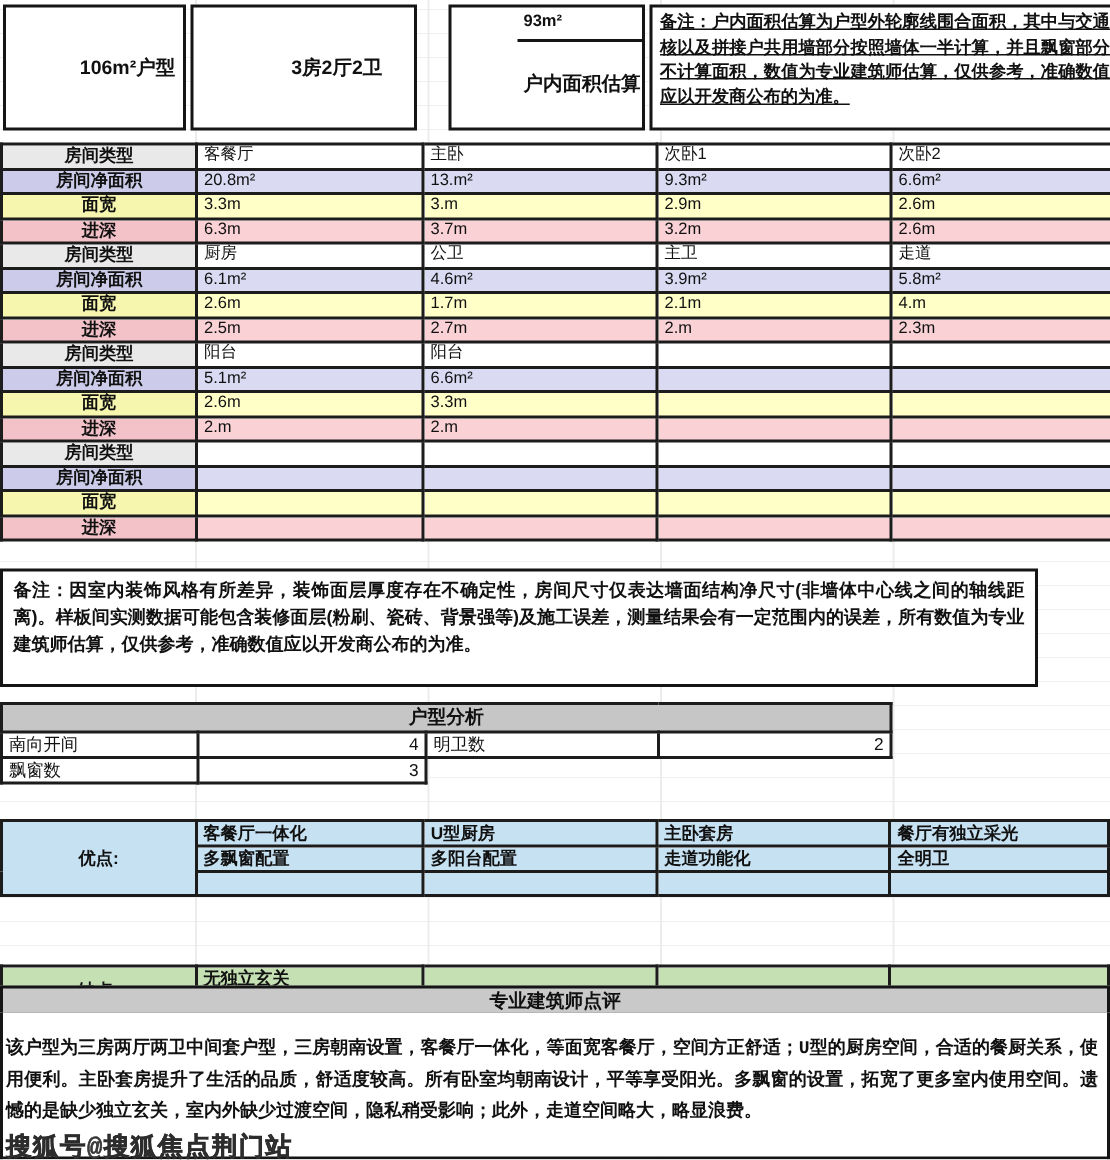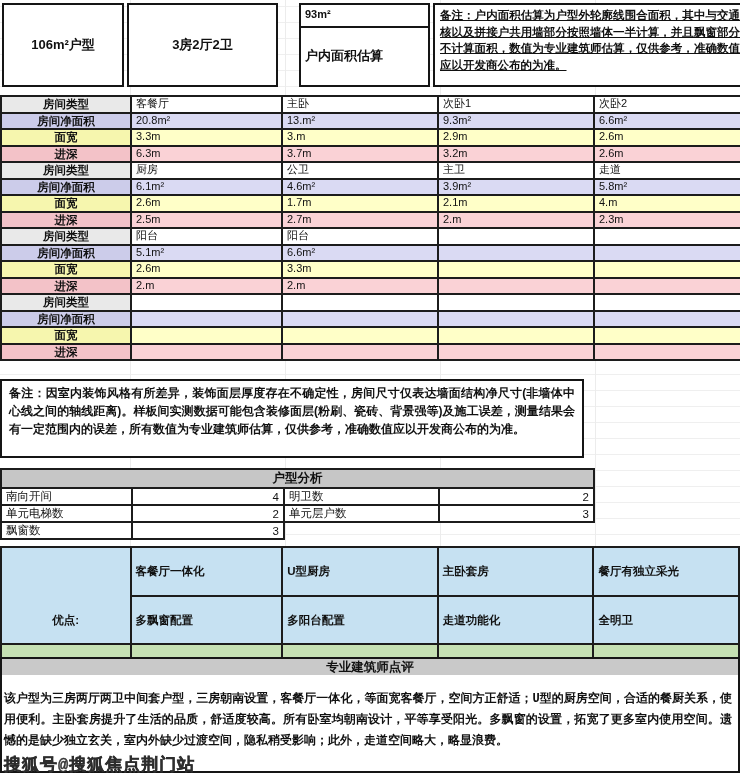--- a/index.html
+++ b/index.html
@@ -13,51 +13,51 @@
     position:relative;width:740px;height:773px;overflow:hidden;
     background-color:#fff;
     background-image:
       linear-gradient(90deg,#ececec 1px,transparent 1px),
       linear-gradient(#efefef 1px,transparent 1px);
     background-size:155px 100%,740px 16px;
     background-position:130px 0,0 6px;
   }
   
   .top{position:absolute;left:0;top:3px;width:740px;height:84px;}
-  .tbox{position:absolute;top:0;height:84px;border:2.5px solid #151515;background:#fff;box-sizing:border-box;}
+  .tbox{position:absolute;top:0;height:84px;border:2.5px solid #151515;background:#fff;box-sizing:border-box;padding-left:44px;}
   .b1{left:2px;width:122px;display:flex;align-items:center;justify-content:center;font-weight:bold;font-size:13px;}
   .b2{left:127px;width:151px;display:flex;align-items:center;justify-content:center;font-weight:bold;font-size:13px;}
   .b3{left:299px;width:131px;}
   .b3-top{height:23px;border-bottom:2px solid #151515;font-size:11px;font-weight:600;padding:3px 4px 0 4px;box-sizing:border-box;}
   .b3-bot{height:56px;display:flex;align-items:center;font-weight:bold;font-size:13px;padding-left:4px;}
   .b4{left:433px;width:314px;font-size:11.5px;font-weight:600;line-height:1.45;padding:2px 5px;text-align:justify;text-decoration:underline;}
   
   table{border-collapse:collapse;table-layout:fixed;}
   .room-table{position:absolute;left:0;top:95px;width:740px;}
   .room-table td{border:2px solid #1c1c1c;height:14.5px;font-size:11px;line-height:1.05;padding:0 4px;overflow:hidden;white-space:nowrap;background:#fff;}
   .room-table .ttl{background:#c6c6c6;text-align:center;font-weight:bold;font-size:12.5px;}
   .room-table .ttl .sm{font-size:9.5px;}
   .room-table .lbl{text-align:center;font-weight:bold;font-size:11.5px;padding:0 1px;margin-left:25px;}
   .r-type td{background:#ffffff;}  .r-type .lbl{background:#e9e9e9;}
   .r-area td{background:#dadaf3;}  .r-area .lbl{background:#ccccea;}
   .r-width td{background:#ffffc8;} .r-width .lbl{background:#f6f6ae;}
   .r-depth td{background:#fad2d6;} .r-depth .lbl{background:#f3c2c8;}
   
-  .note2{position:absolute;left:0;top:379px;width:584px;box-sizing:border-box;border:2.5px solid #151515;background:#fff;
+  .note2{position:absolute;left:0;top:379px;width:692px;box-sizing:border-box;border:2.5px solid #151515;background:#fff;
          font-size:12px;font-weight:600;line-height:1.5;padding:3px 7px 4px 7px;text-align:justify;min-height:79px;}
   
   .an-table{position:absolute;left:0;top:468px;width:593px;}
   .an-table td{border:2px solid #1c1c1c;height:13.5px;font-size:11.5px;padding:0 4px;background:#fff;white-space:nowrap;overflow:hidden;}
   .an-table .an-ttl{background:#c6c6c6;text-align:center;font-weight:bold;font-size:12.5px;}
   .an-table .an-val{text-align:right;}
   .an-table .ghost{border:none;background:transparent;}
   
   .pros{position:absolute;left:0;top:546px;width:740px;border:2.5px solid #151515;}
   .cons{position:absolute;left:0;top:643px;width:740px;border:2.5px solid #151515;}
-  .pros td,.cons td{border:2px solid #1c1c1c;height:14px;font-size:11.5px;font-weight:600;padding:16px 4px;white-space:nowrap;overflow:hidden;}
+  .pros td,.cons td{border:2px solid #1c1c1c;height:14px;font-size:11.5px;font-weight:600;padding:0 4px;white-space:nowrap;overflow:hidden;}
   .pros td{background:#c6e1f2;}
   .cons td{background:#c5e0b3;}
   .sec-lbl{text-align:center;font-weight:bold;font-size:12.5px;}
   
   .rv-hd{position:absolute;left:0;top:657px;width:740px;height:20px;box-sizing:border-box;border:2.5px solid #151515;background:#c9c9c9;
          display:flex;align-items:center;justify-content:center;font-weight:bold;font-size:12.5px;}
   .rv-bd{position:absolute;left:0;top:675px;width:740px;height:98px;box-sizing:border-box;border:2.5px solid #151515;border-top:none;background:#fff;
          padding:14px 6px 0 2px;font-family:Liberation Mono, monospace;}
   .rv-bd p{margin:0;font-size:12px;font-weight:600;line-height:1.75;text-align:justify;}
   .wm{margin-top:1px;font-size:17px;font-weight:bold;letter-spacing:1px;color:#3a3a3a;-webkit-text-stroke:0.4px #2c2c2c;}
@@ -218,26 +218,20 @@
         <tr>
       <td class="an-ttl" colspan="4">户型分析</td>
     </tr>
     <tr>
       <td class="an-lbl">南向开间</td>
       <td class="an-val">4</td>
       <td class="an-lbl">明卫数</td>
       <td class="an-val">2</td>
     </tr>
     <tr>
-      <td class="an-lbl">单元电梯数</td>
-      <td class="an-val">2</td>
-      <td class="an-lbl">单元层户数</td>
-      <td class="an-val">3</td>
-    </tr>
-    <tr>
       <td class="an-lbl">飘窗数</td>
       <td class="an-val">3</td>
       <td class="ghost"></td>
       <td class="ghost"></td>
     </tr>
   </tbody>
     </table>
 
   <table class="pros">
     <colgroup>

